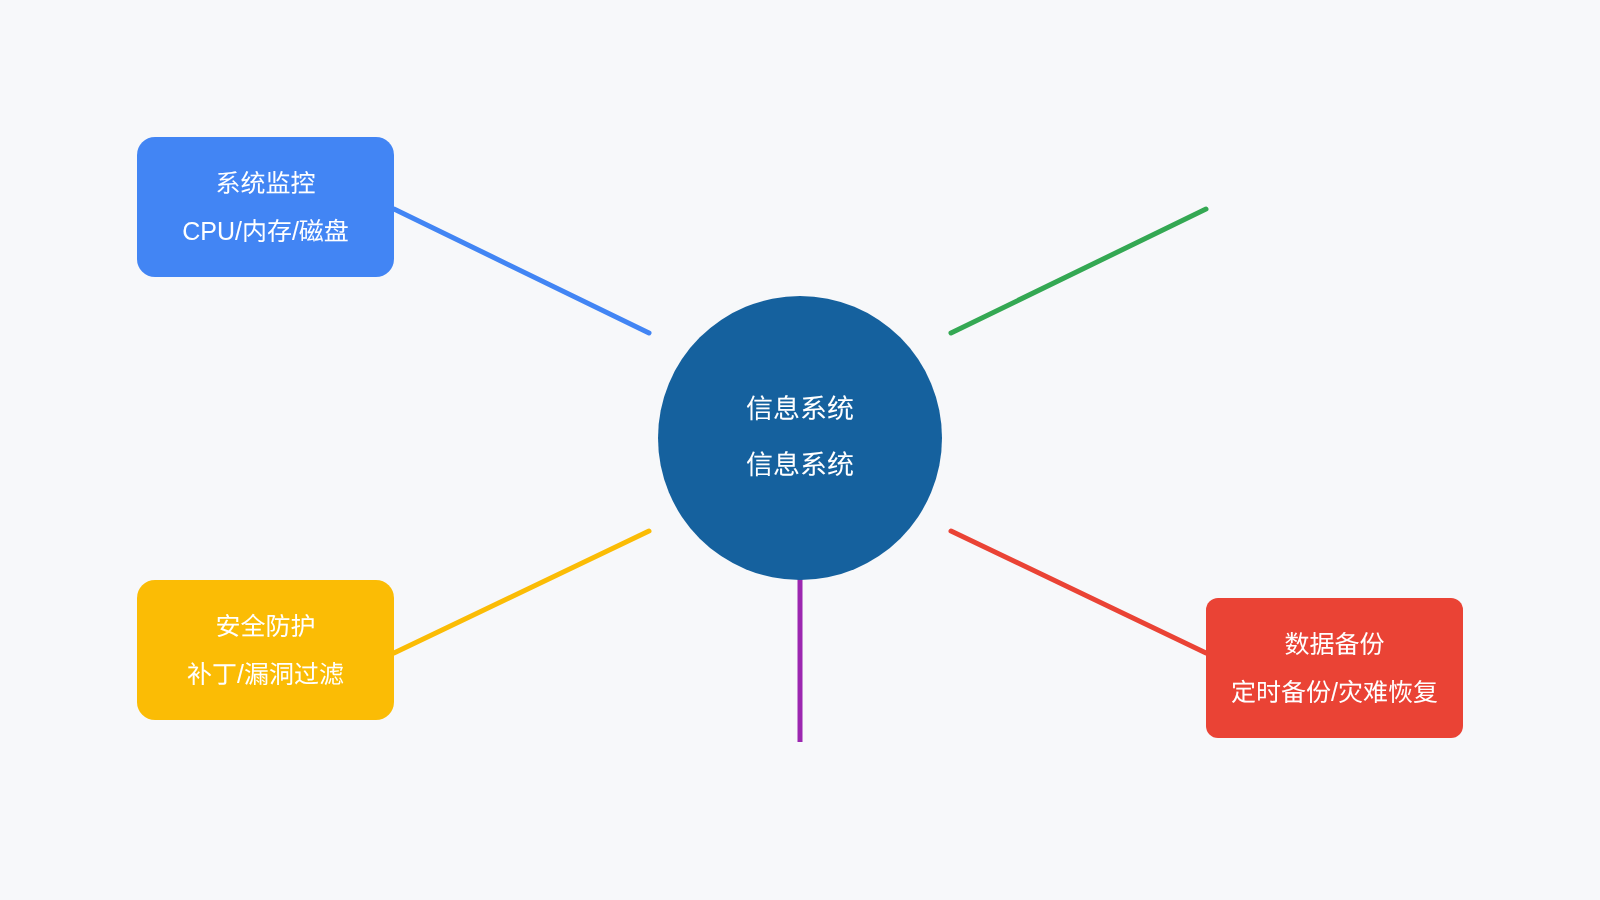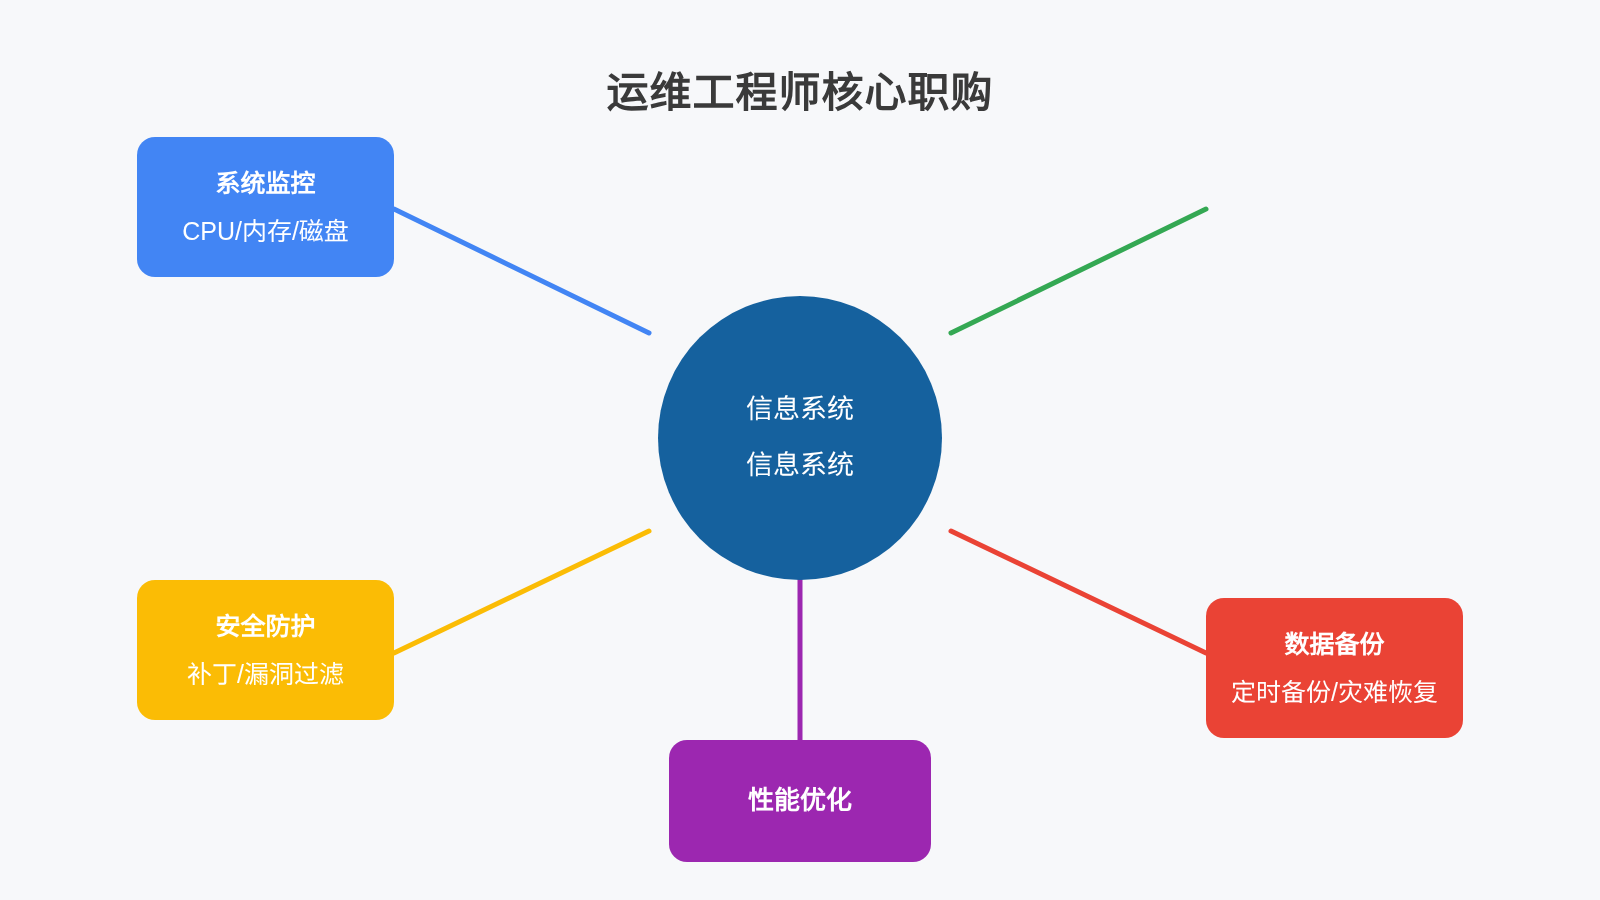--- a/index.html
+++ b/index.html
@@ -44,21 +44,21 @@
     display: flex;
     flex-direction: column;
     align-items: center;
     justify-content: center;
     gap: 16px;
     z-index: 2;
     color: #FFFFFF;
   }
   .node-box .node-title {
     font-size: 25px;
-    font-weight: 700;
+    font-weight: 400;
     line-height: 1.3;
   }
   .node-box .node-subtitle {
     font-size: 25px;
     font-weight: 400;
     line-height: 1.3;
   }
   .box-top-left    { left: 137px;  top: 137px; }
   .box-top-right   { left: 1206px; top: 137px; }
   .box-bottom-left { left: 137px;  top: 580px; }
@@ -100,40 +100,36 @@
 <div class="canvas">
 
   <svg class="connectors" width="1600" height="900" viewBox="0 0 1600 900">
     <line x1="394" y1="209" x2="649" y2="333" stroke-width="5" stroke-linecap="round" stroke="#4285F4"></line>
     <line x1="1206" y1="209" x2="951" y2="333" stroke-width="5" stroke-linecap="round" stroke="#34A853"></line>
     <line x1="394" y1="653" x2="649" y2="531" stroke-width="5" stroke-linecap="round" stroke="#FBBC05"></line>
     <line x1="1206" y1="653" x2="951" y2="531" stroke-width="5" stroke-linecap="round" stroke="#EA4335"></line>
     <line x1="800" y1="560" x2="800" y2="742" stroke-width="5" stroke-linecap="butt" stroke="#9C27B0"></line>
   </svg>
 
-  <h1 class="diagram-title">运维工程师核心职购</h1>
 
   <div class="center-node" style="background-color: rgb(21, 97, 158);">
     <div class="center-line">信息系统</div>
     <div class="center-line">信息系统</div>
   </div>
 
   <div class="node-box box-top-left" style="background-color: rgb(66, 133, 244);">
     <div class="node-title">系统监控</div>
     <div class="node-subtitle">CPU/内存/磁盘</div>
   </div>
 
 
   <div class="node-box box-bottom-left" style="background-color: rgb(251, 188, 5);">
     <div class="node-title">安全防护</div>
     <div class="node-subtitle">补丁/漏洞过滤</div>
   </div>
 
-  <div class="node-box box-bottom-right" style="background-color: rgb(234, 67, 53);">
+  <div class="node-box box-bottom-right" style="background-color: rgb(234, 67, 53); border-radius: 12px;">
     <div class="node-title">数据备份</div>
     <div class="node-subtitle">定时备份/灾难恢复</div>
   </div>
 
-  <div class="node-box box-bottom-center" style="background-color: rgb(156, 39, 176);">
-    <div class="node-title">性能优化</div>
-  </div>
 
 </div>
 
 </body></html>

